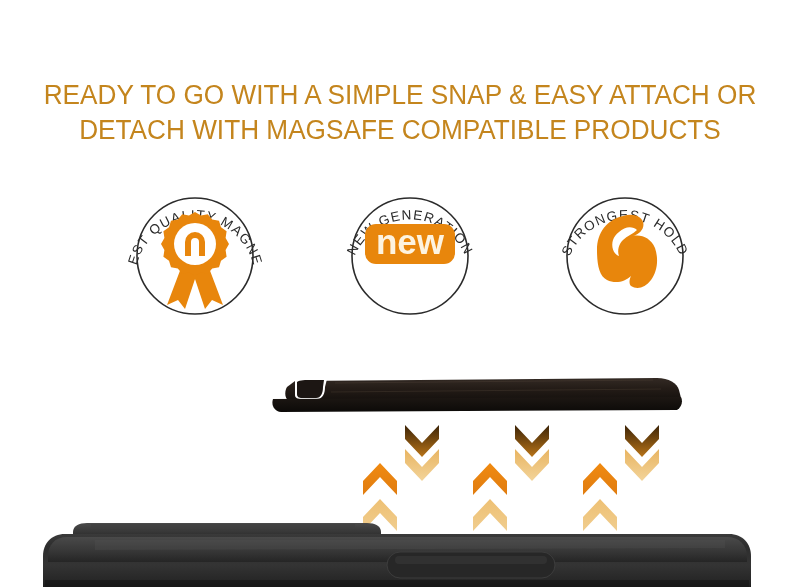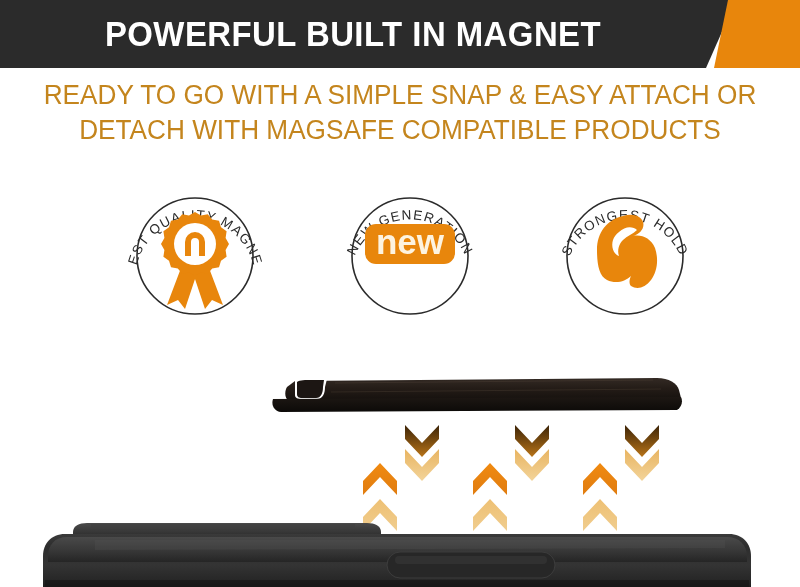--- a/index.html
+++ b/index.html
@@ -123,25 +123,20 @@
     width: 730px;
     height: 80px;
   }
   .phone-wrap svg { display: block; }
 </style>
 </head>
 <body>
 
 <div id="stage">
 
-  <div class="header-band">
-    <div class="header-dark"></div>
-    <div class="header-orange"></div>
-    <div class="header-title">POWERFUL BUILT IN MAGNET</div>
-  </div>
 
   <div class="subtitle">
     <span class="line">READY TO GO WITH A SIMPLE SNAP &amp; EASY ATTACH OR</span>
     <span class="line">DETACH WITH MAGSAFE COMPATIBLE PRODUCTS</span>
   </div>
 
   <div class="badges">
 
     <div class="badge badge-1">
       <svg viewBox="0 0 160 160" xmlns="http://www.w3.org/2000/svg">

